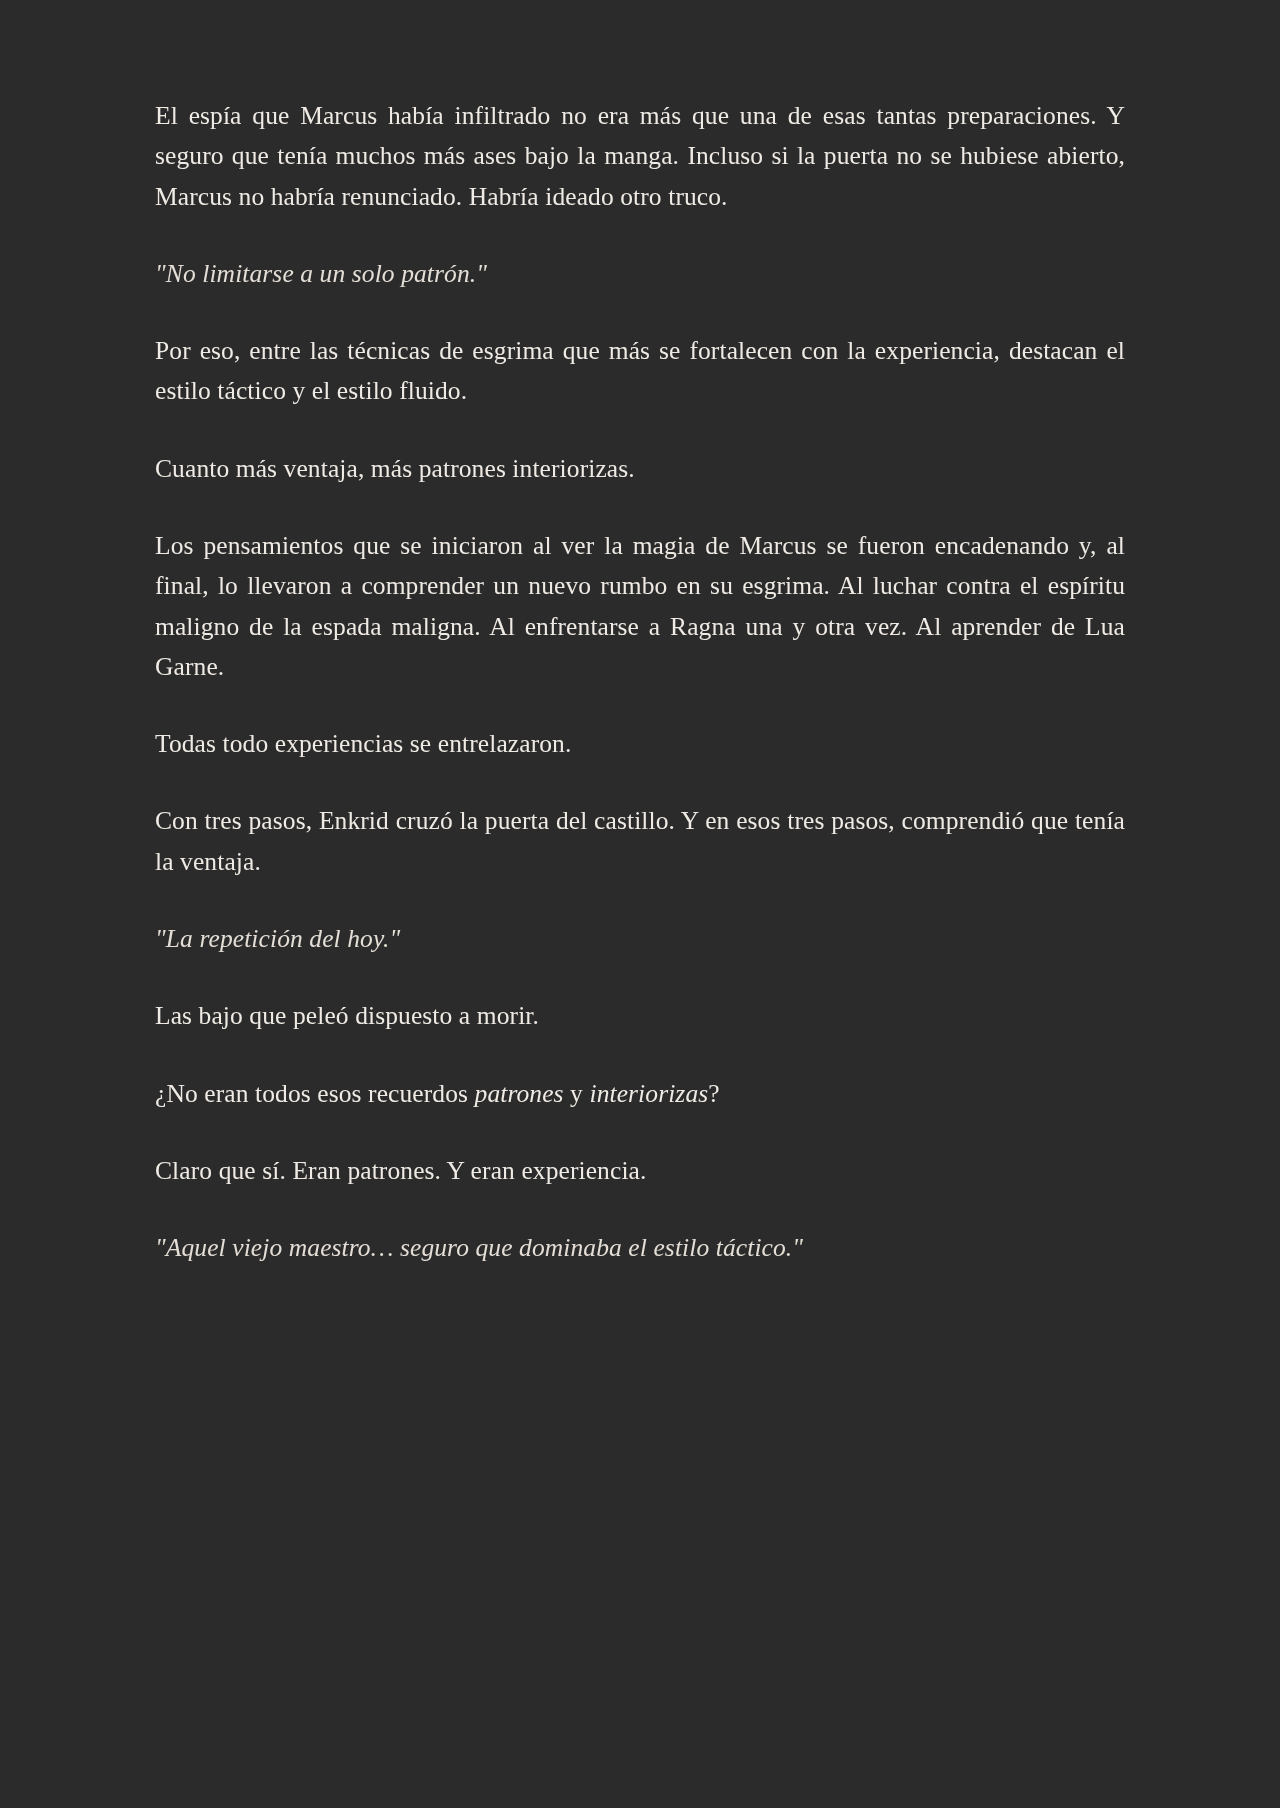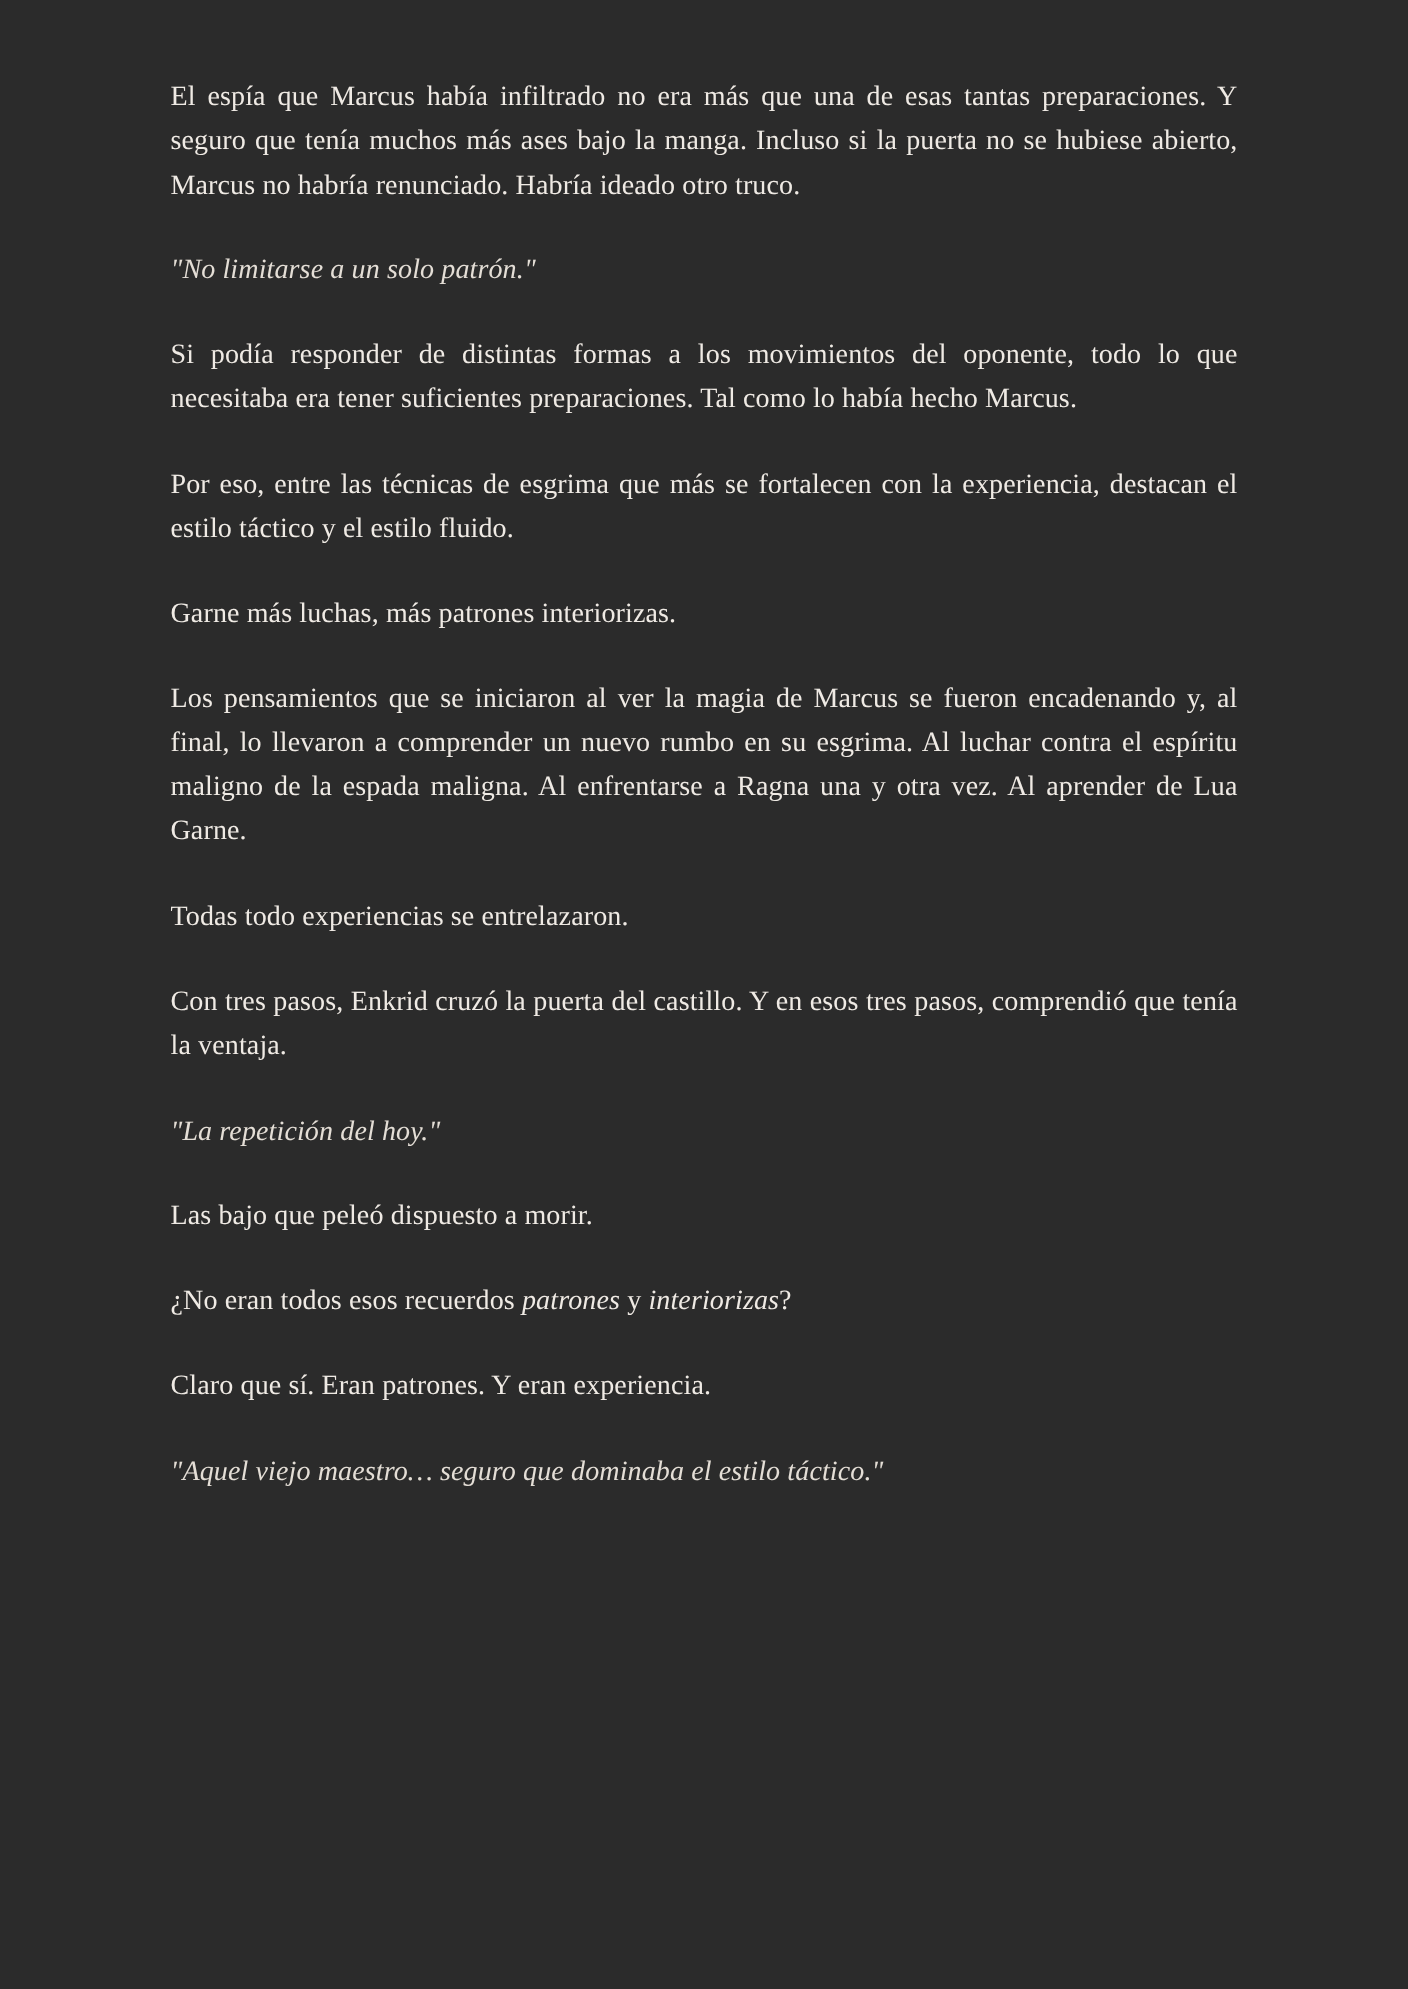--- a/index.html
+++ b/index.html
@@ -10,21 +10,21 @@
   body {
     width: 1280px;
     min-height: 1808px;
     font-family: "Liberation Serif", "DejaVu Serif", serif;
     color: #efeae4;
   }
   .page {
     width: 1280px;
     min-height: 1808px;
     box-sizing: border-box;
-    padding: 67px 155px 120px 155px;
+    padding: 96px 155px 120px 155px;
   }
   .reader {
     width: 970px;
     margin: 0 auto;
   }
   p {
     margin: 0 0 37px 0;
     font-size: 25.5px;
     line-height: 1.58;
     text-align: justify;
@@ -47,25 +47,24 @@
 <body>
 
 <div class="page">
   <div class="reader">
 
     <p>El espía que Marcus había infiltrado no era más que una de esas tantas preparaciones. Y seguro que tenía muchos más ases bajo la manga. Incluso si la puerta no se hubiese abierto, Marcus no habría renunciado. Habría ideado otro truco.</p>
 
 
     <p class="quote">"No limitarse a un solo patrón."</p>
 
-    <p>Si podía responder de distintas formas a los movimientos del oponente, todo lo que necesitaba era tener suficientes preparaciones. Tal como lo había hecho Marcus.</p>
 
     <p>Por eso, entre las técnicas de esgrima que más se fortalecen con la experiencia, destacan el estilo táctico y el estilo fluido.</p>
 
-    <p>Garne más luchas, más patrones interiorizas.</p>
+    <p>Cuanto más ventaja, más patrones interiorizas.</p>
 
     <p>Los pensamientos que se iniciaron al ver la magia de Marcus se fueron encadenando y, al final, lo llevaron a comprender un nuevo rumbo en su esgrima. Al luchar contra el espíritu maligno de la espada maligna. Al enfrentarse a Ragna una y otra vez. Al aprender de Lua Garne.</p>
 
     <p>Todas todo experiencias se entrelazaron.</p>
 
     <p>Con tres pasos, Enkrid cruzó la puerta del castillo. Y en esos tres pasos, comprendió que tenía la ventaja.</p>
 
     <p class="quote">"La repetición del hoy."</p>
 
 

